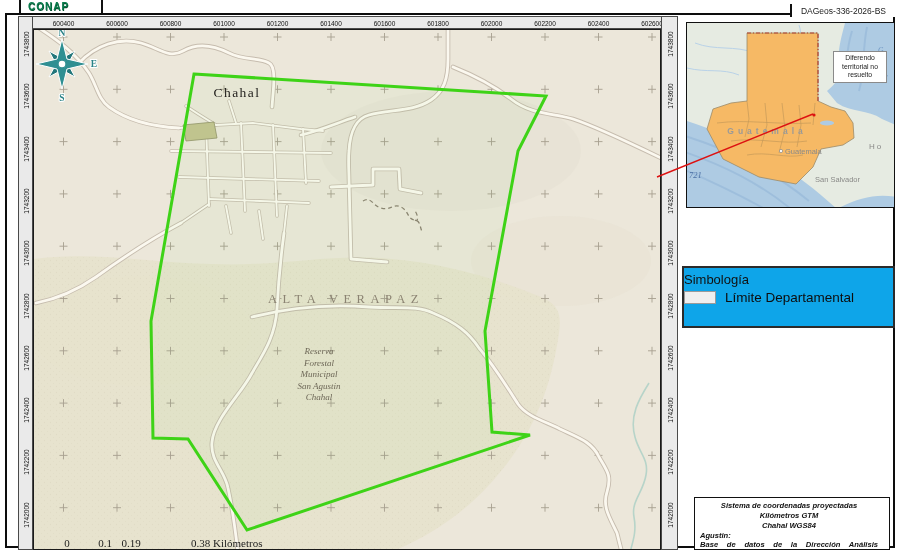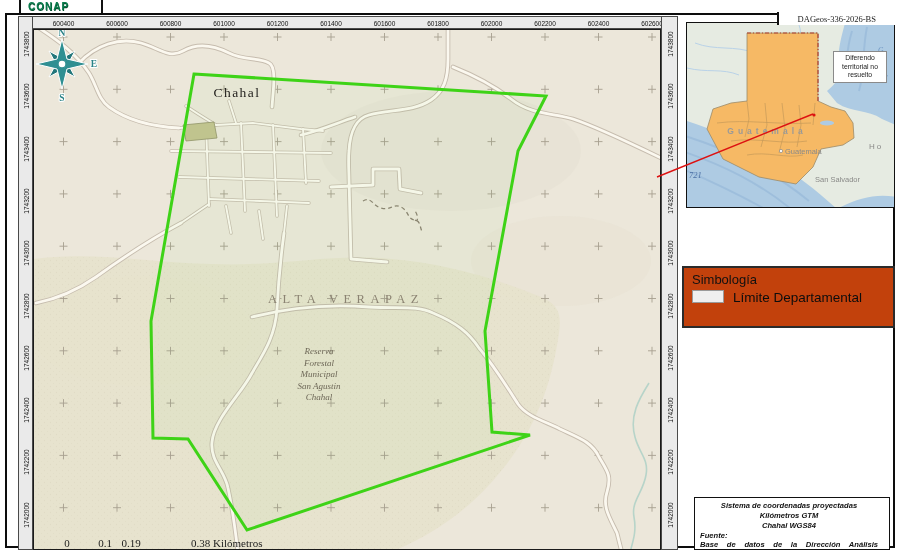--- a/index.html
+++ b/index.html
@@ -3,37 +3,37 @@
 <meta charset="utf-8">
 <style>
   html,body{margin:0;padding:0;background:#ffffff;font-family:"Liberation Sans",sans-serif;}
   #page{position:relative;width:900px;height:550px;background:#ffffff;overflow:hidden;}
   
   #outer-frame{position:absolute;left:5px;top:0;width:890px;height:548px;border:2px solid #0d0d0d;box-sizing:border-box;}
   
   #header{position:absolute;left:5px;top:0;width:890px;height:15px;background:#fff;border-bottom:2px solid #0d0d0d;box-sizing:border-box;z-index:20;}
   #logo-cell{position:absolute;left:14px;top:0;height:13px;width:84px;border-left:2px solid #111;border-right:2px solid #111;display:flex;align-items:center;padding-left:7px;box-sizing:border-box;background:#fff;}
   #logo-cell span{font-size:10px;font-weight:800;letter-spacing:1px;color:#0a7d4d;text-shadow:0.6px 0.6px 0 #05512f;}
-  #doc-cell{position:absolute;right:0;top:12px;height:13px;border-left:2px solid #111;display:flex;align-items:center;padding:0 19px;font-size:8.5px;color:#222;background:#fff;font-family:Liberation Serif, serif;}
+  #doc-cell{position:absolute;right:0;top:4px;height:13px;border-left:2px solid #111;display:flex;align-items:center;padding:0 9px;font-size:8.5px;color:#222;background:#fff;}
   
   .strip{position:absolute;background:#eaeaea;border:1px solid #4a4a4a;box-sizing:border-box;z-index:5;}
   #strip-top{left:18px;top:16px;width:660px;height:13px;}
   #strip-left{left:18px;top:16px;width:15px;height:534px;}
   #strip-right{left:661px;top:16px;width:17px;height:534px;}
   .axis-label-x{position:absolute;top:50%;transform:translate(-50%,-50%);font-size:6.5px;color:#111;white-space:nowrap;}
   .axis-label-y{position:absolute;left:50%;transform:translate(-50%,-50%) rotate(-90deg);font-size:6.5px;color:#111;white-space:nowrap;}
   
   #map-window{position:absolute;left:33px;top:29px;width:628px;height:521px;border:1.5px solid #1a1a1a;box-sizing:border-box;background:#ece7da;overflow:hidden;z-index:6;}
   
   #inset{position:absolute;left:686px;top:22px;width:209px;height:186px;border:1.5px solid #111;box-sizing:border-box;overflow:hidden;background:#e6ebe2;z-index:10;}
   #inset-note{position:absolute;left:146px;top:28px;width:54px;background:#ffffff;border:0.8px solid #8a8a8a;font-size:6.8px;line-height:8.5px;text-align:center;color:#222;padding:2px 1px;box-sizing:border-box;z-index:12;}
   
-  #legend{position:absolute;left:682px;top:266px;width:213px;height:62px;background:#c2410c;border:2px solid #2b2b2b;box-sizing:border-box;z-index:10;padding:4px 8px;}
+  #legend{position:absolute;left:682px;top:266px;width:213px;height:62px;background:#0ea5e9;border:2px solid #2b2b2b;box-sizing:border-box;z-index:10;padding:4px 0;}
   #legend-title{font-size:13px;color:#111;margin-bottom:3px;}
-  .legend-row{display:flex;margin-top:3px;}
+  .legend-row{display:flex;align-items:center;margin-top:3px;}
   .legend-swatch{width:32px;height:13px;margin-right:9px;box-sizing:border-box;flex:0 0 auto;}
   .sw-department-boundary{background:#efefef;border:1.2px solid #9a9a9a;}
   .sw-protected-area{background:rgba(255,255,255,0.15);border:2.2px solid #3ed317;}
   .legend-label{font-size:13.5px;color:#0d0d0d;white-space:nowrap;}
   
   #credits{position:absolute;left:694px;top:497px;width:196px;height:53px;background:#fff;border:1.6px solid #111;box-sizing:border-box;overflow:hidden;z-index:10;padding:3px 11px 0 5px;font-style:italic;font-weight:bold;color:#111;}
   #credits .c-line{font-size:7.6px;text-align:center;line-height:10px;}
   #credits .c-left{font-size:7.6px;text-align:left;line-height:9px;}
   #credits .c-just{font-size:7.6px;text-align:justify;word-spacing:5px;line-height:10px;}
   
@@ -501,20 +501,20 @@
           <span class="legend-swatch sw-department-boundary"></span>
           <span class="legend-label">Límite Departamental</span>
         </div>
       </div>
   </div>
 
   <div id="credits">
     <div class="c-line">Sistema de coordenadas proyectadas</div>
     <div class="c-line">Kilómetros GTM</div>
     <div class="c-line">Chahal WGS84</div>
-    <div class="c-left">Fuente:</div>
+    <div class="c-left">Agustin:</div>
     <div class="c-just">Base de datos de la Dirección Análisis Geoespacial</div>
   </div>
 
   <svg id="callout-overlay" xmlns="http://www.w3.org/2000/svg">
     <line x1="657" y1="177" x2="813" y2="114" stroke="#dd1111" stroke-width="1.4"></line>
   </svg>
 </div>
 
 </body></html>

